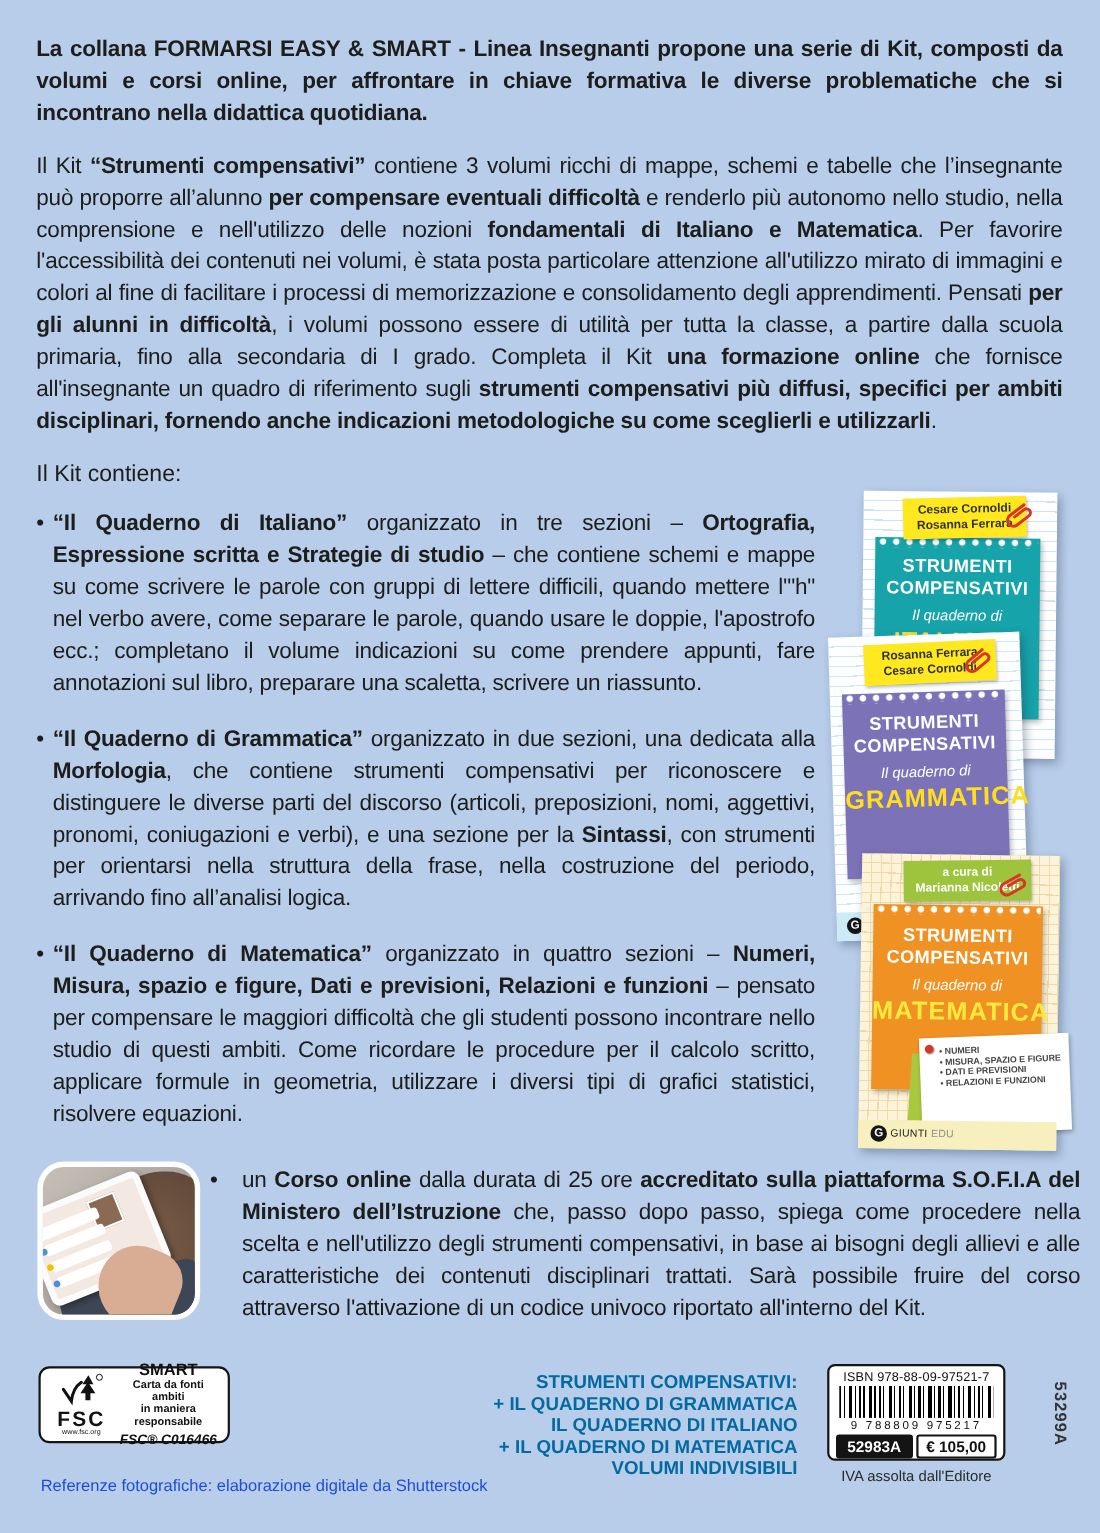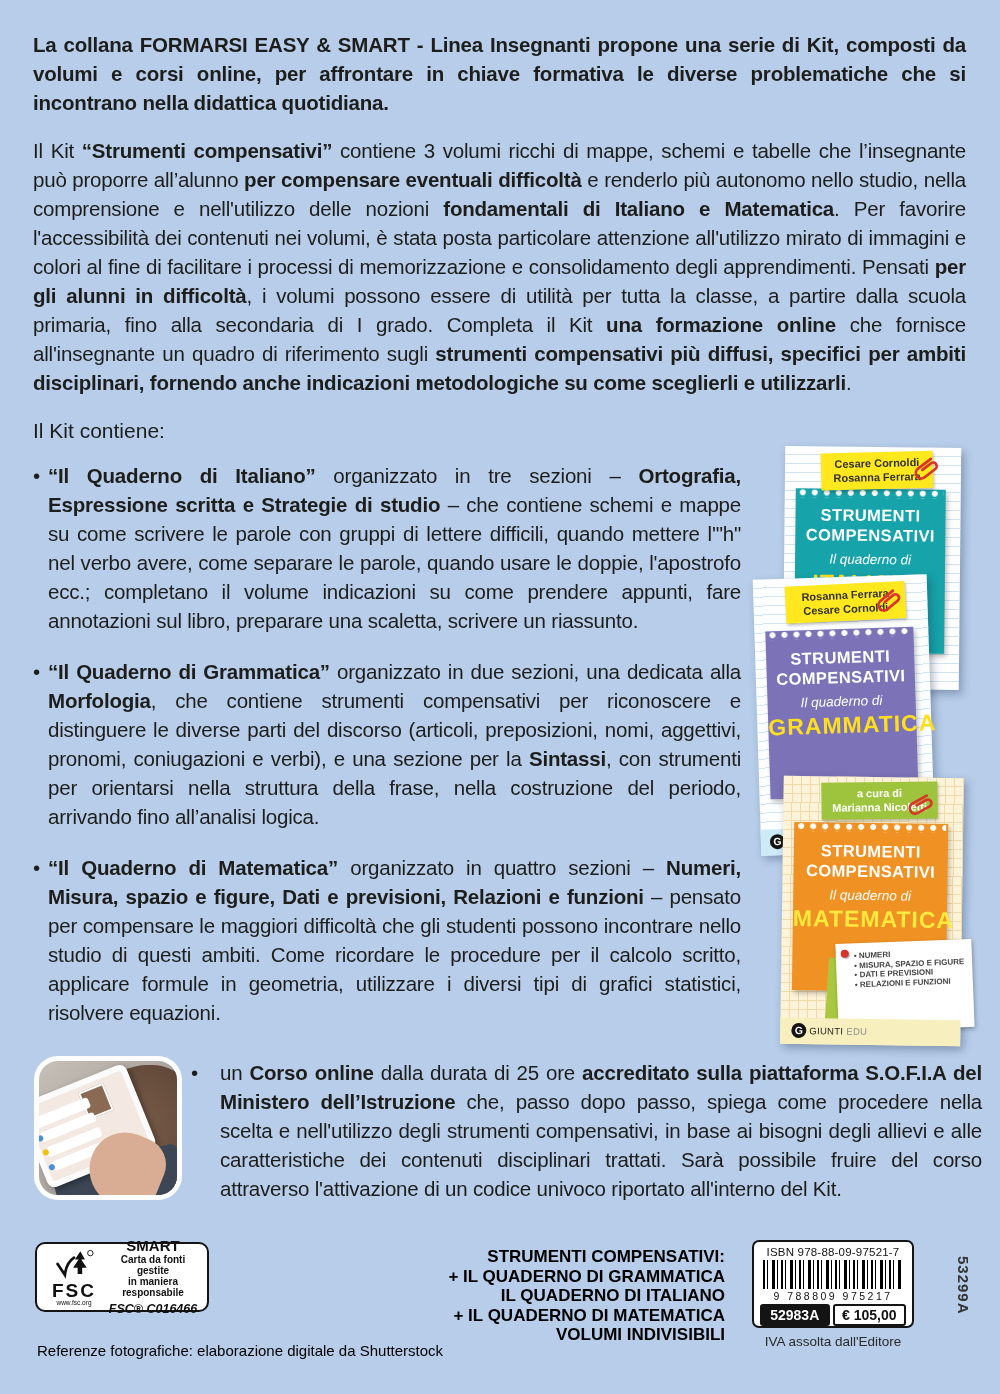--- a/index.html
+++ b/index.html
@@ -89,36 +89,36 @@
   .fsc{position:absolute;left:35px;top:1242px;width:174px;height:70px;background:#fff;border:2px solid #141414;
        border-radius:10px;display:flex;align-items:center;box-sizing:border-box;padding:4px 6px;z-index:2;}
   .fsc-left{width:62px;text-align:center;}
   .fsc-acr{font-weight:bold;font-size:19px;letter-spacing:2px;line-height:16px;color:#111;}
   .fsc-url{font-size:6.5px;color:#111;}
   .fsc-right{flex:1;text-align:center;color:#111;}
   .fsc-misto{font-weight:bold;font-size:15px;line-height:16px;}
   .fsc-desc{font-weight:bold;font-size:10px;line-height:11px;}
   .fsc-code{font-weight:bold;font-size:12.5px;margin-top:4px;font-style:italic;}
   .tblock{position:absolute;left:380px;top:1247px;width:345px;text-align:right;
-          font-weight:bold;font-size:17px;line-height:19.5px;color:#000000;}
+          font-weight:bold;font-size:17px;line-height:19.5px;color:#0369a1;}
   .bcard{position:absolute;left:752px;top:1240px;width:162px;height:88px;background:#fff;border:2px solid #141414;
          border-radius:7px;box-sizing:border-box;padding:4px 3px 3px;z-index:2;}
   .isbn{font-size:11.5px;text-align:center;color:#111;letter-spacing:.2px;}
   .bars{height:29px;margin:2px 6px 0;
         background:repeating-linear-gradient(90deg,#000 0 2px,#fff 2px 4px,#000 4px 5px,#fff 5px 9px,#000 9px 12px,#fff 12px 14px,#000 14px 15px,#fff 15px 18px);}
   .bdigits{font-size:10.5px;text-align:center;letter-spacing:2.5px;color:#111;margin-top:1px;}
   .brow{display:flex;gap:3px;margin:2px 3px 0;height:22px;}
   .bcode{flex:1;background:#141414;color:#fff;font-weight:bold;font-size:14px;display:flex;align-items:center;
          justify-content:center;border-radius:3px;}
   .bprice{flex:1;background:#fff;color:#111;font-weight:bold;font-size:14px;display:flex;align-items:center;
          justify-content:center;border:2px solid #141414;border-radius:3px;box-sizing:border-box;}
   .iva{position:absolute;left:752px;top:1334px;width:162px;text-align:center;font-size:13.5px;color:#2a2a2a;}
   .sidecode{position:absolute;left:972px;top:1256px;font-weight:bold;font-size:15px;letter-spacing:1px;
             color:#333;transform:rotate(90deg);transform-origin:left top;white-space:nowrap;}
-  .credits{position:absolute;left:37px;top:1341px;font-size:15px;line-height:19px;color:#000000;}
+  .credits{position:absolute;left:37px;top:1341px;font-size:15px;line-height:19px;color:#1d4ed8;}
 </style>
 </head>
 <body>
 
 <div class="page">
 
   <p class="para intro"><b>La collana FORMARSI EASY &amp; SMART - Linea Insegnanti propone una serie di Kit, composti da volumi e corsi online, per affrontare in chiave formativa le diverse problematiche che si incontrano nella didattica quotidiana.</b></p>
   <p class="para kitdesc"><span>Il Kit </span><b>“Strumenti compensativi”</b><span> contiene 3 volumi ricchi di mappe, schemi e tabelle che l’insegnante può proporre all’alunno </span><b>per compensare eventuali difficoltà</b><span> e renderlo più autonomo nello studio, nella comprensione e nell'utilizzo delle nozioni </span><b>fondamentali di Italiano e Matematica</b><span>. Per favorire l'accessibilità dei contenuti nei volumi, è stata posta particolare attenzione all'utilizzo mirato di immagini e colori al fine di facilitare i processi di memorizzazione e consolidamento degli apprendimenti. Pensati </span><b>per gli alunni in difficoltà</b><span>, i volumi possono essere di utilità per tutta la classe, a partire dalla scuola primaria, fino alla secondaria di I grado. Completa il Kit </span><b>una formazione online</b><span> che fornisce all'insegnante un quadro di riferimento sugli </span><b>strumenti compensativi più diffusi, specifici per ambiti disciplinari, fornendo anche indicazioni metodologiche su come sceglierli e utilizzarli</b><span>.</span></p>
   <p class="kitlabel">Il Kit contiene:</p>
 
@@ -241,21 +241,21 @@
       <svg width="40" height="30" viewBox="0 0 44 32">
         <path d="M4 16 l8 12 c1 -9 4 -15 10 -19" fill="none" stroke="#111" stroke-width="3" stroke-linecap="round"></path>
         <path d="M29 2 l-6 9 h4 l-6 9 h5 v7 h5 v-7 h5 l-6 -9 h4 z" fill="#111"></path>
         <circle cx="40" cy="4" r="3" fill="none" stroke="#111" stroke-width="1"></circle>
       </svg>
       <div class="fsc-acr">FSC</div>
       <div class="fsc-url">www.fsc.org</div>
     </div>
     <div class="fsc-right">
       <div class="fsc-misto">SMART</div>
-      <div class="fsc-desc">Carta da fonti gestite</div>
+      <div class="fsc-desc">Carta da fonti ambiti</div>
       <div class="fsc-desc">in maniera responsabile</div>
       <div class="fsc-code">FSC® C016466</div>
     </div>
   </div>
 
   <div class="tblock">
     <div>STRUMENTI COMPENSATIVI:</div>
     <div>+ IL QUADERNO DI GRAMMATICA</div>
     <div>IL QUADERNO DI ITALIANO</div>
     <div>+ IL QUADERNO DI MATEMATICA</div>

